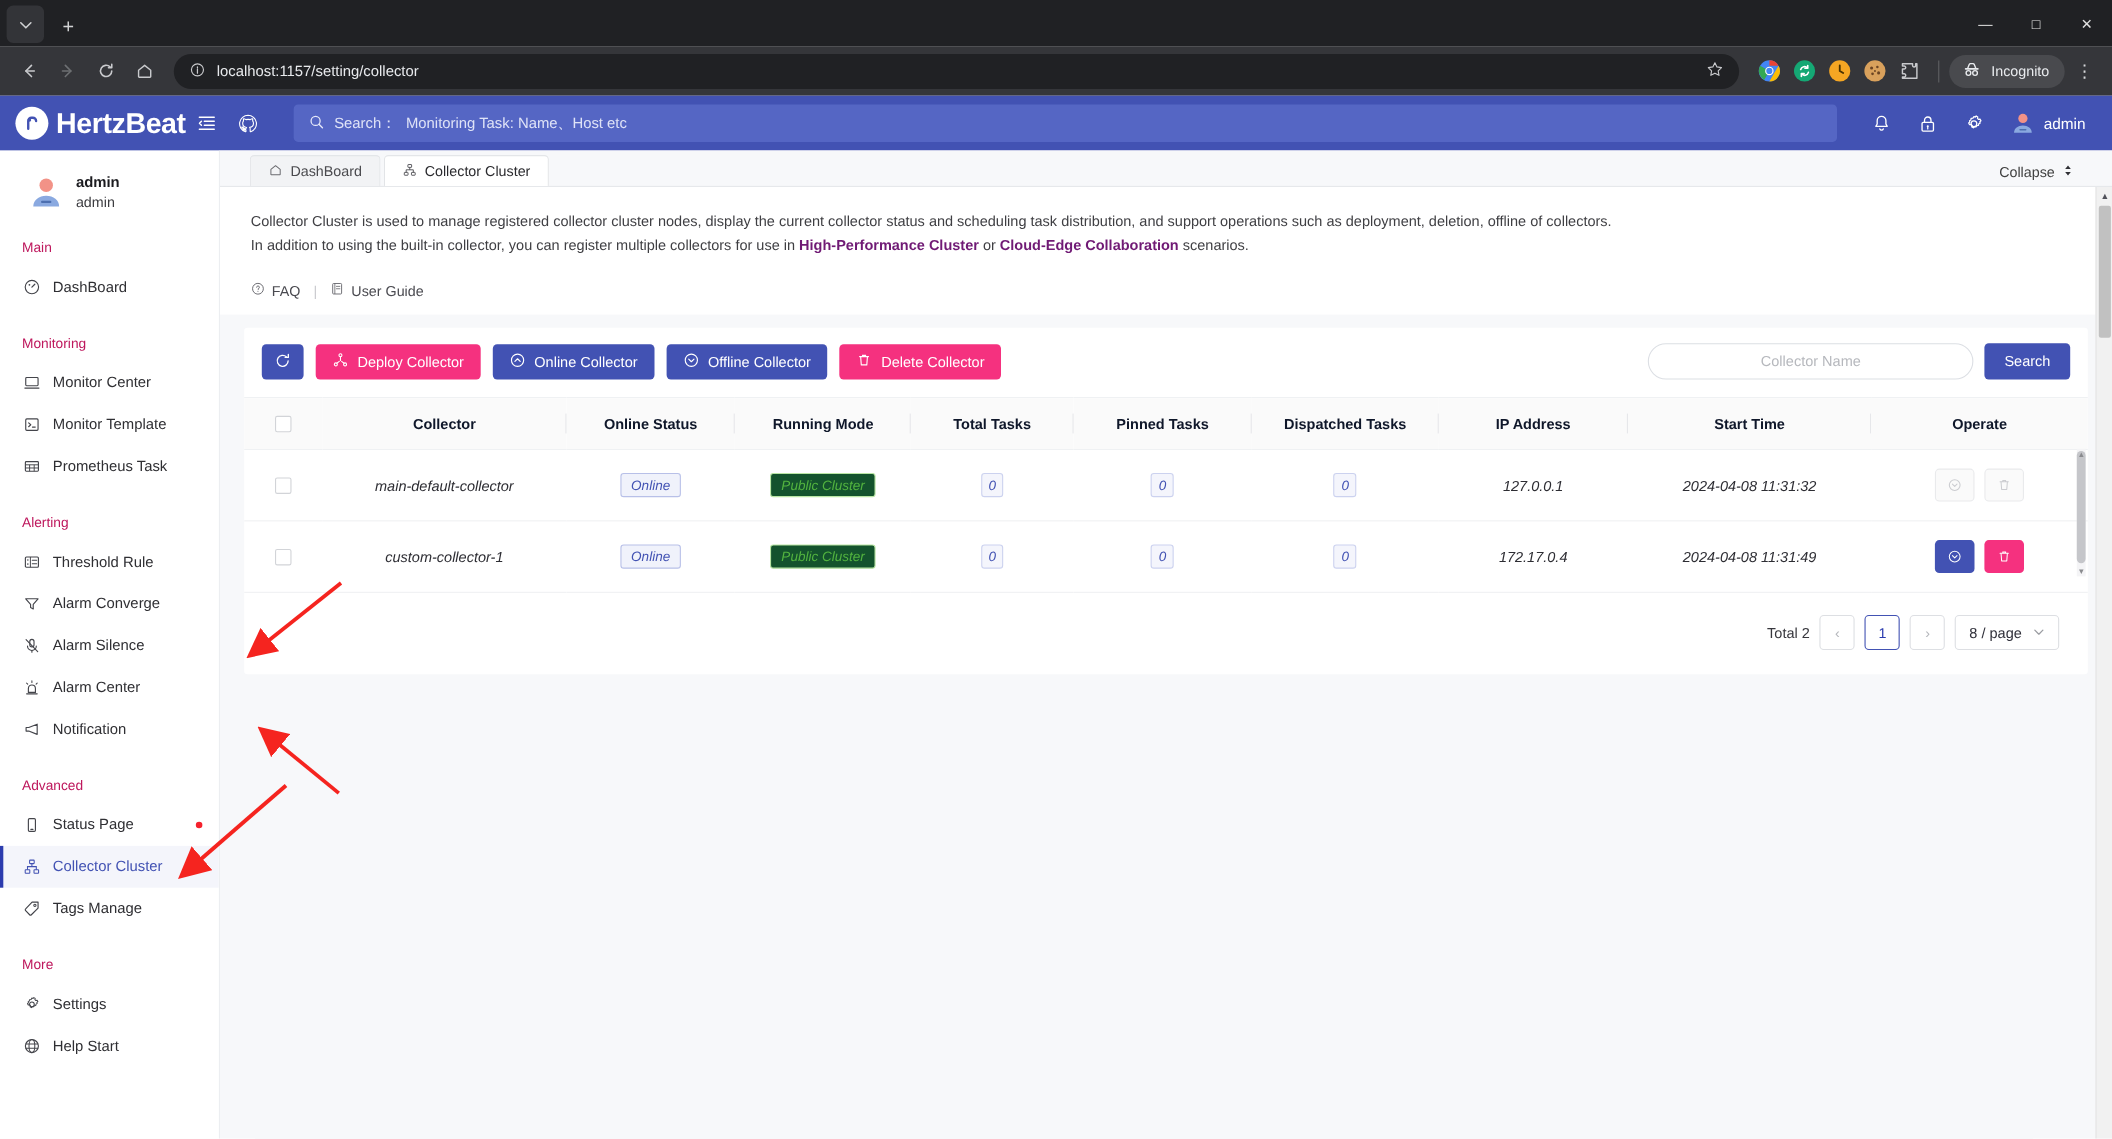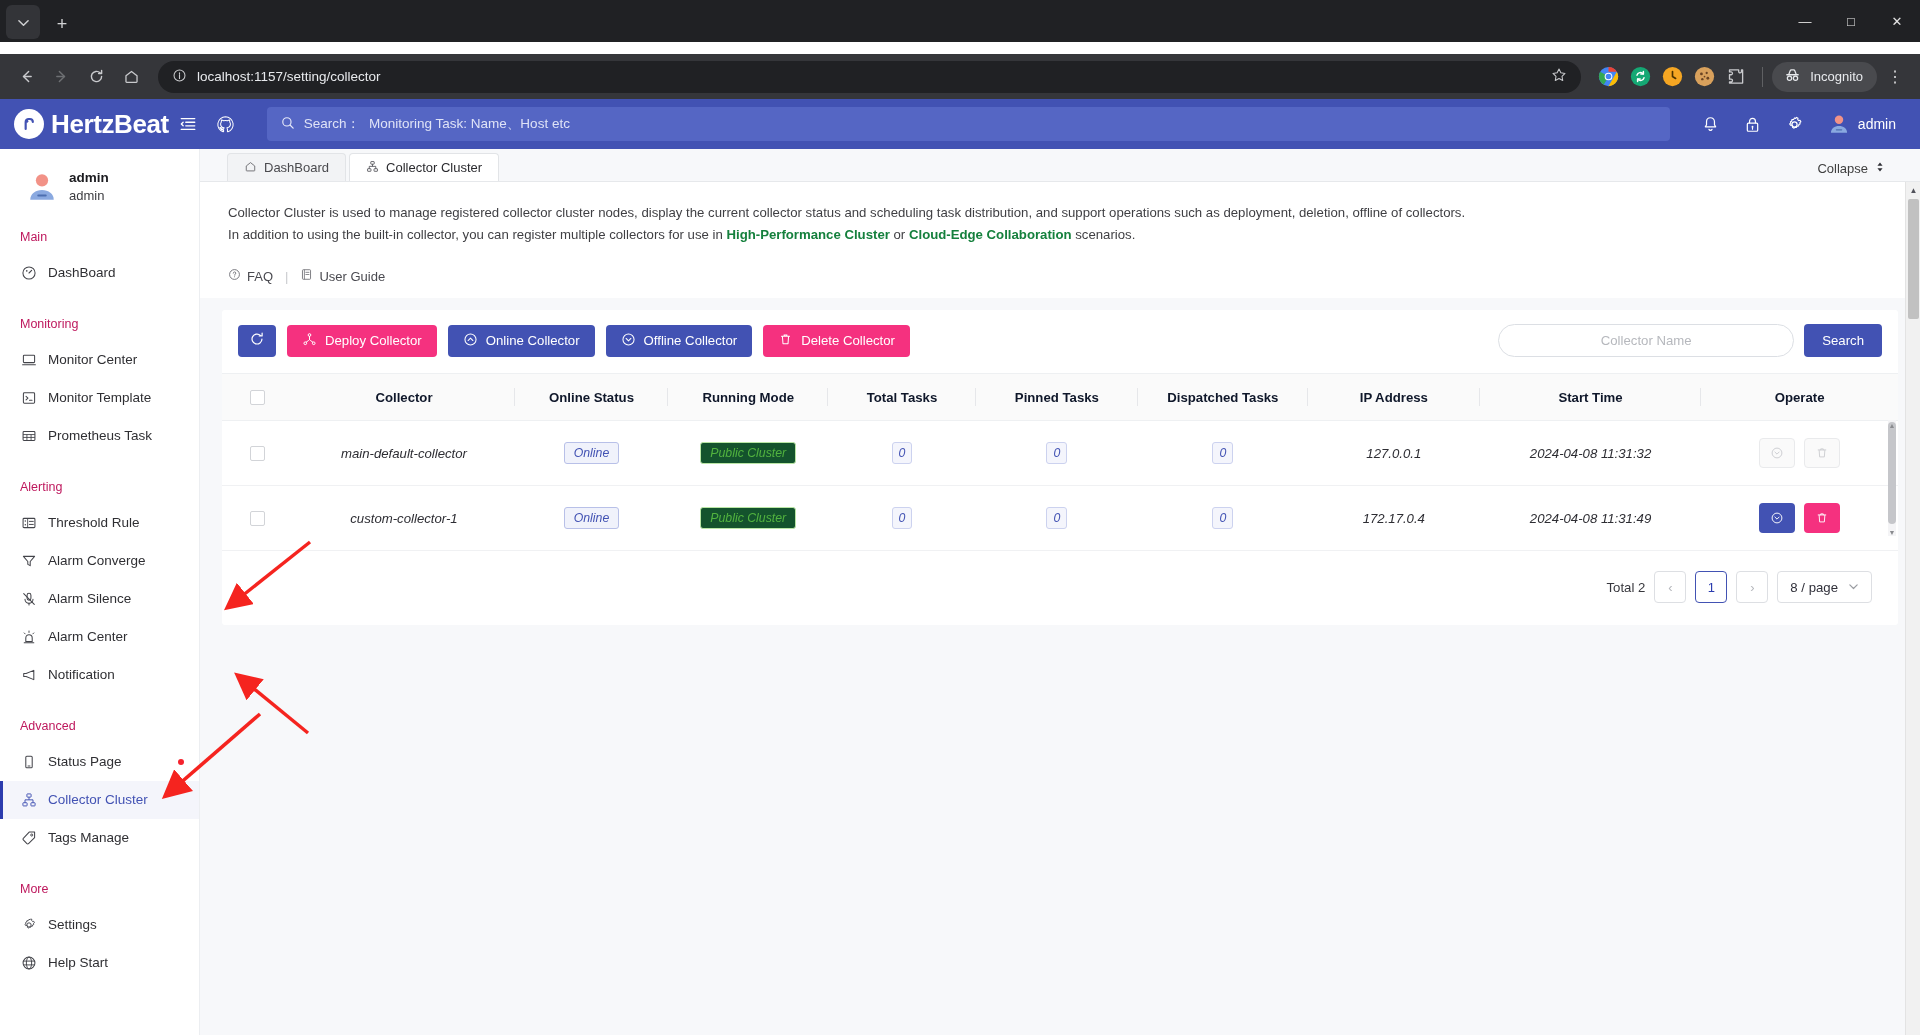--- a/index.html
+++ b/index.html
@@ -87,21 +87,20 @@
     font-size: 13px;
   }
 
   .browser-toolbar {
     height: 45px;
     background: #35363a;
     display: flex;
     align-items: center;
     padding: 0 10px;
     gap: 3px;
-    margin-top: 12px;
   }
   .nav-btn {
     width: 32px; height: 32px;
     display: flex; align-items: center; justify-content: center;
     color: #c9cacd;
     border-radius: 50%;
     flex: 0 0 auto;
   }
   .nav-btn.disabled { color: #6e7073; }
   .omnibox {
@@ -287,21 +286,21 @@
     position: relative;
   }
 
   .desc-card {
     background: #ffffff;
     margin: 0;
     padding: 20px 28px 14px 28px;
     position: relative;
   }
   .desc-line { font-size: 13.2px; color: #3f3f43; line-height: 22px; }
-  .desc-line b { font-weight: 700; color: #15803d; }
+  .desc-line b { font-weight: 700; color: #701a75; }
   .desc-links { display: flex; align-items: center; gap: 12px; margin-top: 22px; font-size: 13px; color: #4a4a50; }
   .desc-links .dl { display: flex; align-items: center; gap: 6px; }
   .desc-divider { color: #c9cace; }
   .desc-scroll-track {
     position: absolute;
     right: 6px; top: 10px;
     width: 7px; height: 78px;
     background: #f0f0f2;
     border-radius: 4px;
   }
@@ -315,21 +314,21 @@
 
   .panel {
     background: #ffffff;
     margin: 12px 22px 0 22px;
     border-radius: 3px;
     padding: 14px 0 0 0;
     position: relative;
   }
   .toolbar-row {
     display: flex;
-    align-items: center;
+    align-items: flex-end;
     padding: 0 16px 0 16px;
     gap: 11px;
   }
   .btn {
     height: 32px;
     border-radius: 4px;
     display: inline-flex;
     align-items: center;
     justify-content: center;
     gap: 8px;

